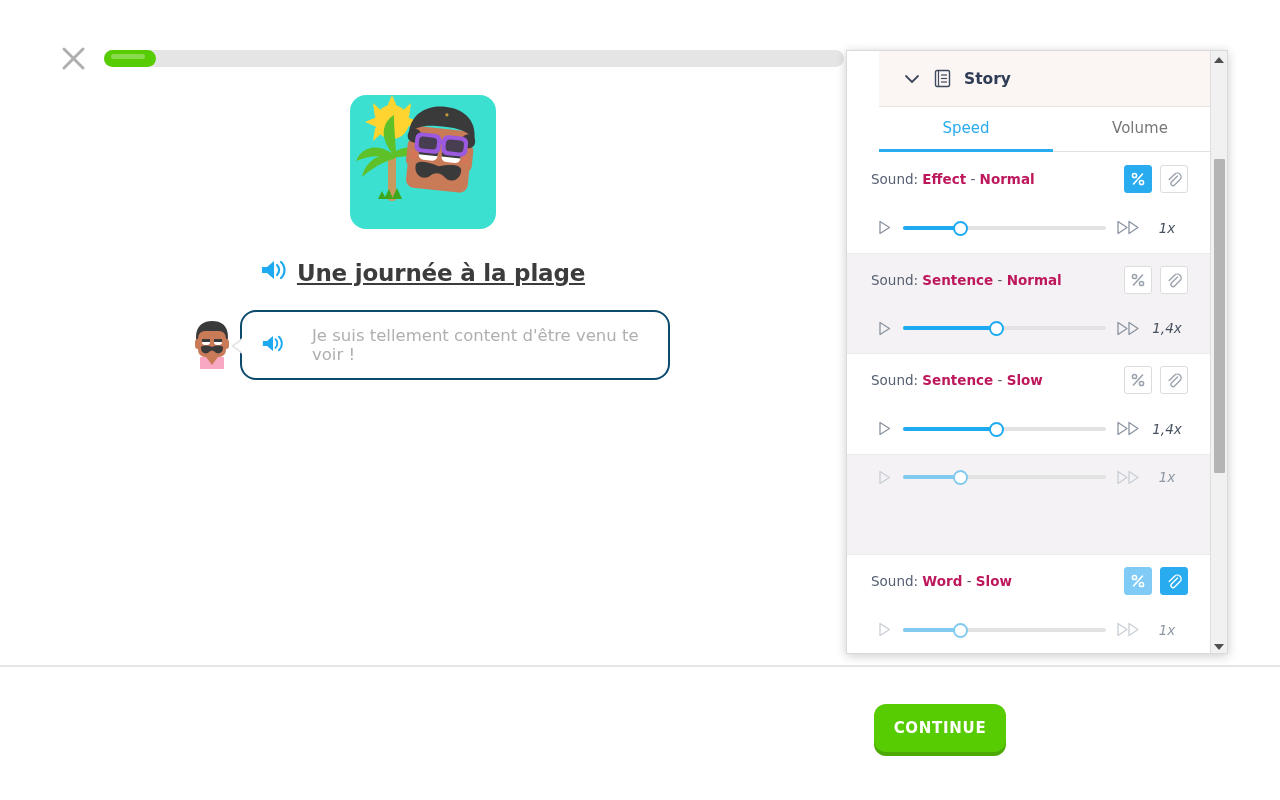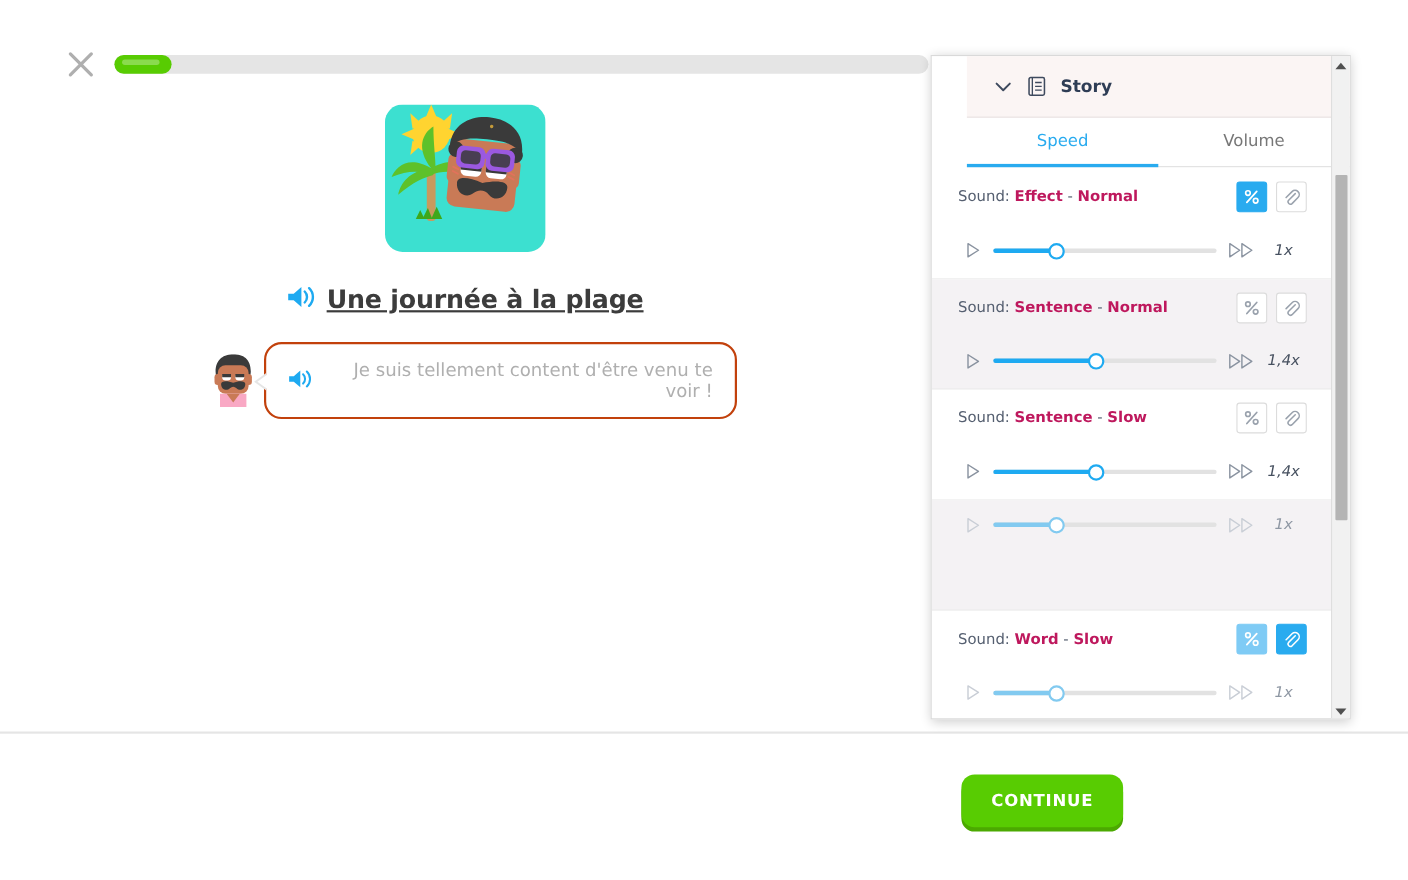--- a/index.html
+++ b/index.html
@@ -67,47 +67,46 @@
 
   .bubble-row {
     margin-top: 24px;
     display:flex; align-items:center; justify-content:center; gap:8px;
     padding-left: 16px;
   }
   .avatar { width:40px; height:48px; flex:none; }
   .avatar svg { display:block; }
   .bubble {
     position:relative;
-    border:2px solid #c2410c; border-radius:16px;
+    border:2px solid #0c4a6e; border-radius:16px;
     background:#fff;
     padding:14px 20px;
-    display:flex; align-items:center; gap:7px;
+    display:flex; align-items:center; gap:28px;
     max-width:430px;
-    text-align:right;
   }
   .bubble::before {
     content:""; position:absolute; left:-11px; top:26px;
     width:0; height:0;
     border-top:8px solid transparent;
     border-bottom:8px solid transparent;
     border-right:11px solid #e5e5e5;
   }
   .bubble::after {
     content:""; position:absolute; left:-8px; top:26px;
     width:0; height:0;
     border-top:8px solid transparent;
     border-bottom:8px solid transparent;
     border-right:11px solid #fff;
   }
   .bubble-text { font-size:16.5px; color:#afafaf; }
 
   
   .divider { position:absolute; left:0; top:665px; width:1280px; height:2px; background:#e5e5e5; }
   .continue-btn {
-    position:absolute; left:874px; top:704px; width:147px; height:48px;
+    position:absolute; left:874px; top:704px; width:132px; height:48px;
     background:#58cc02; border-radius:12px;
     box-shadow: 0 4px 0 #4ba901;
     color:#fff; font-weight:bold; font-size:15px; letter-spacing:0.7px;
     display:flex; align-items:center; justify-content:center;
     cursor:pointer; user-select:none;
   }
 
   
   .panel {
     position:absolute; left:846px; top:50px; width:382px; height:604px;

